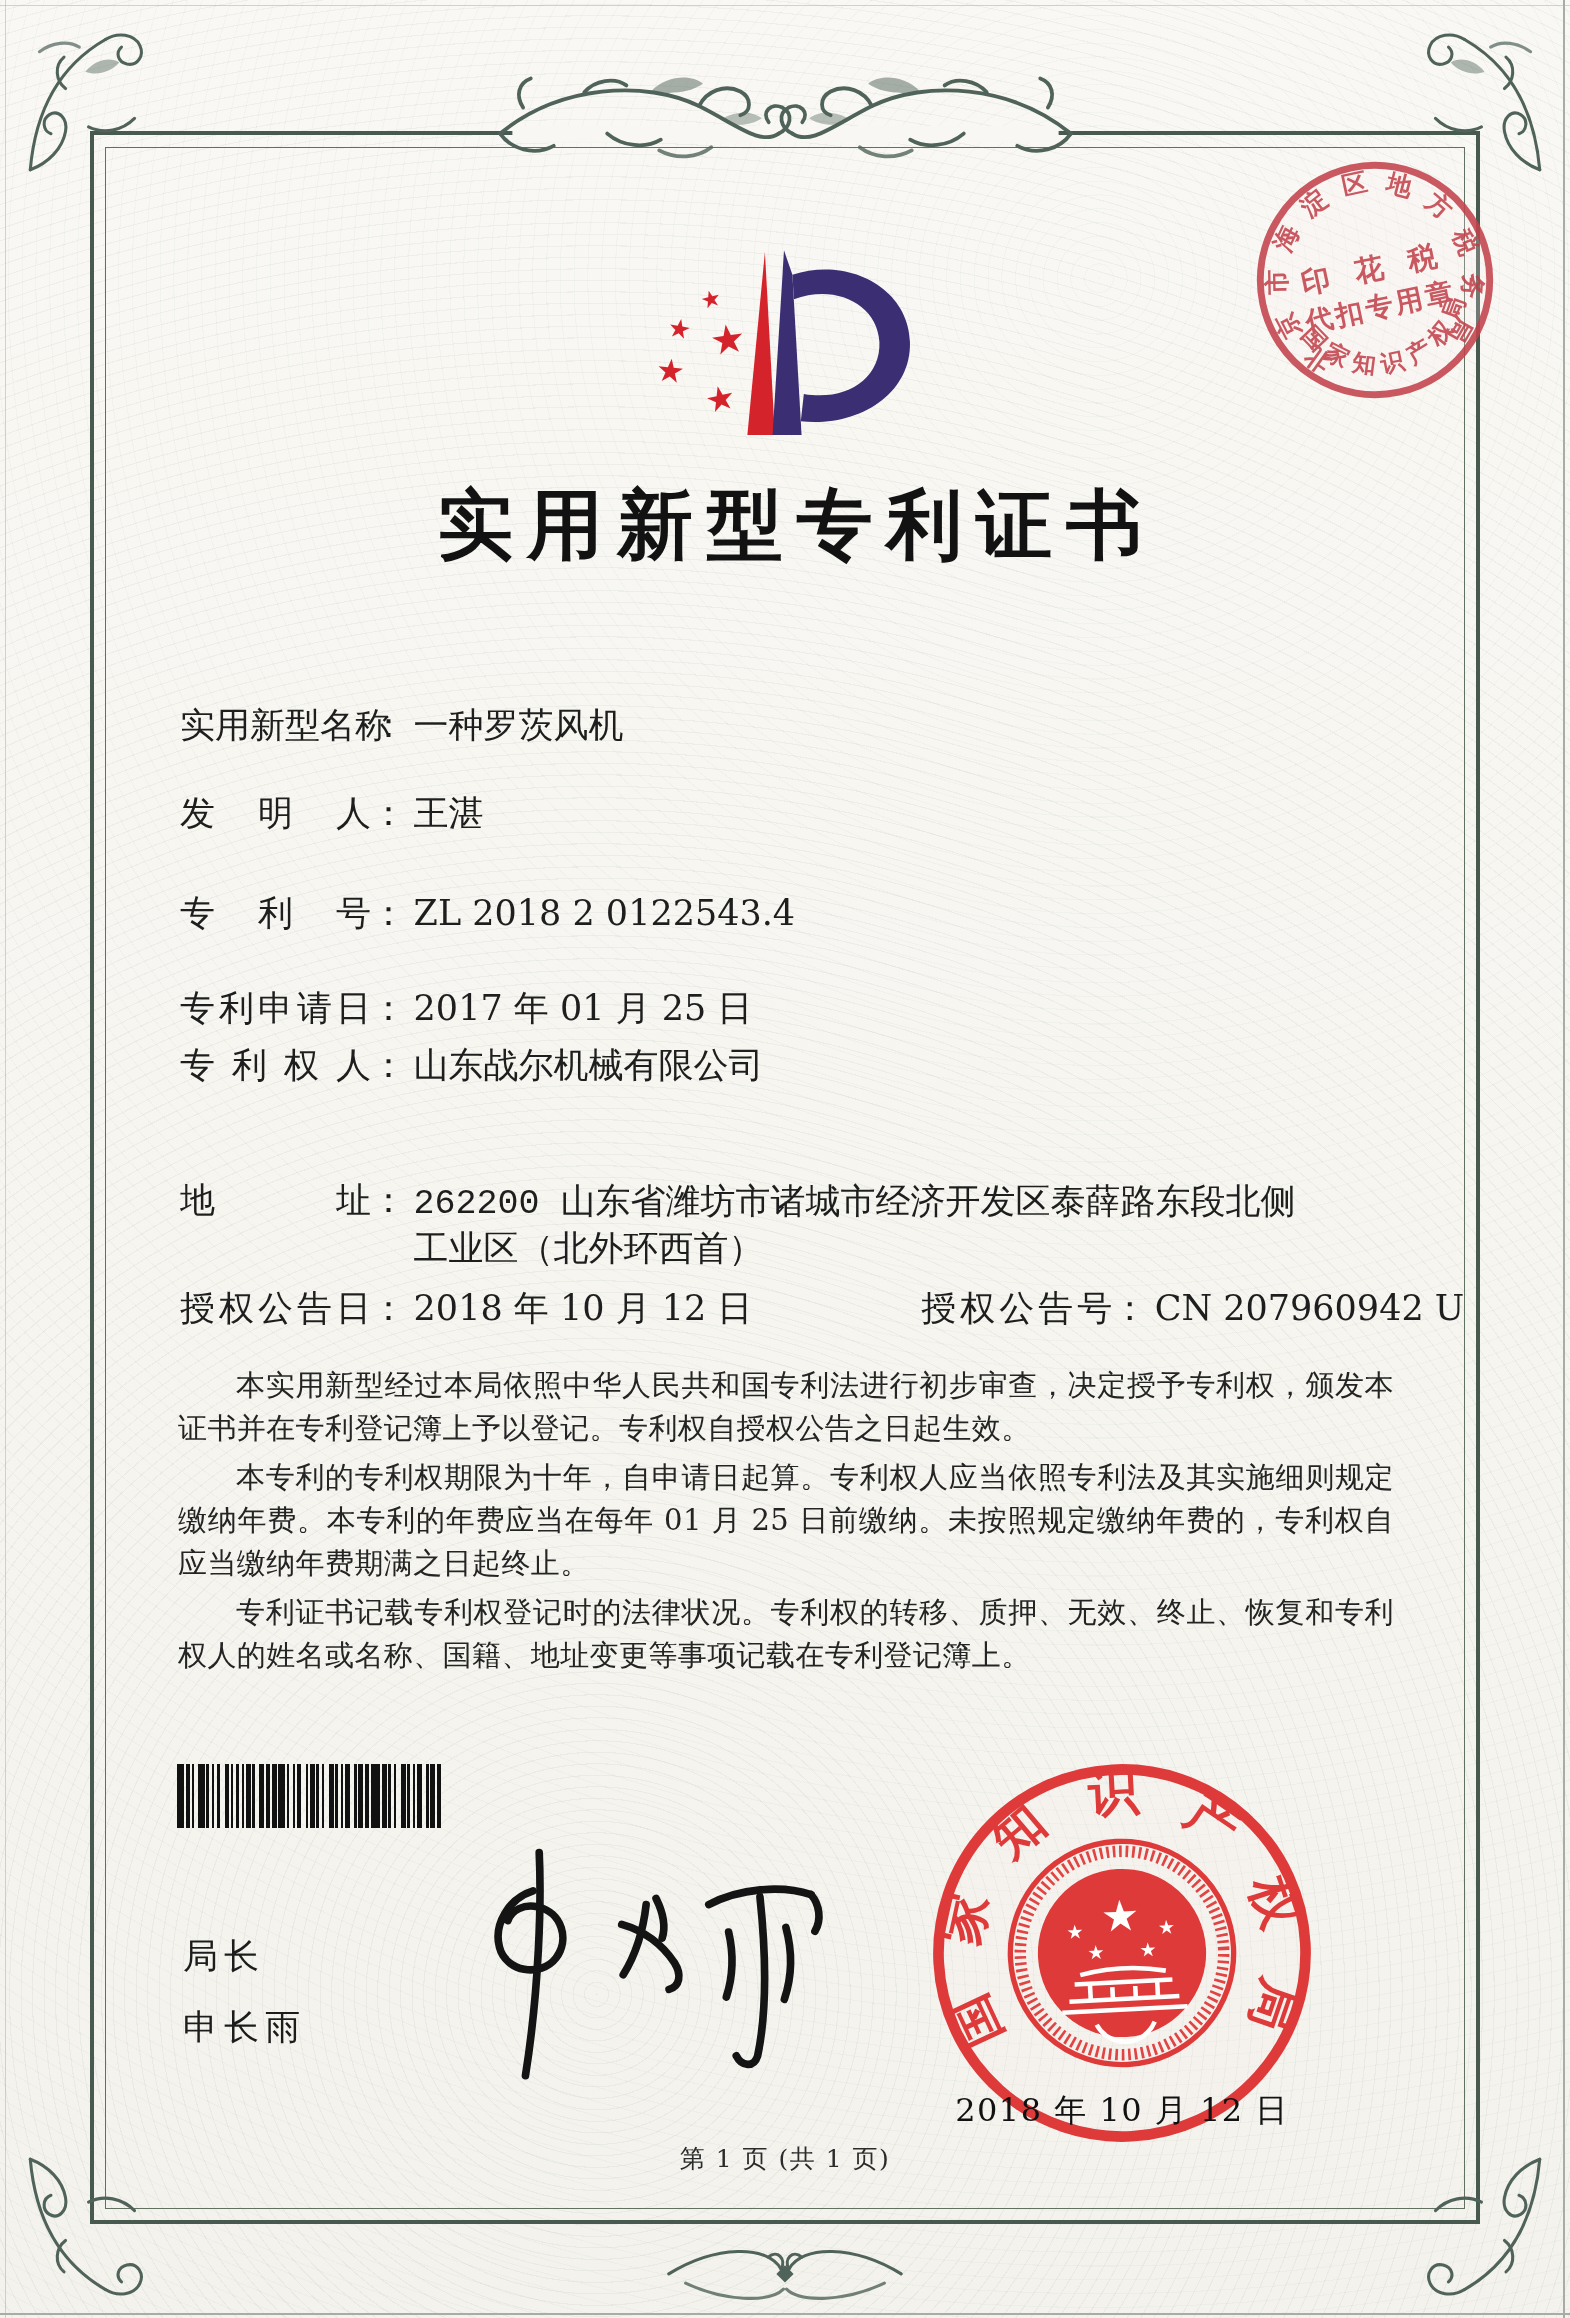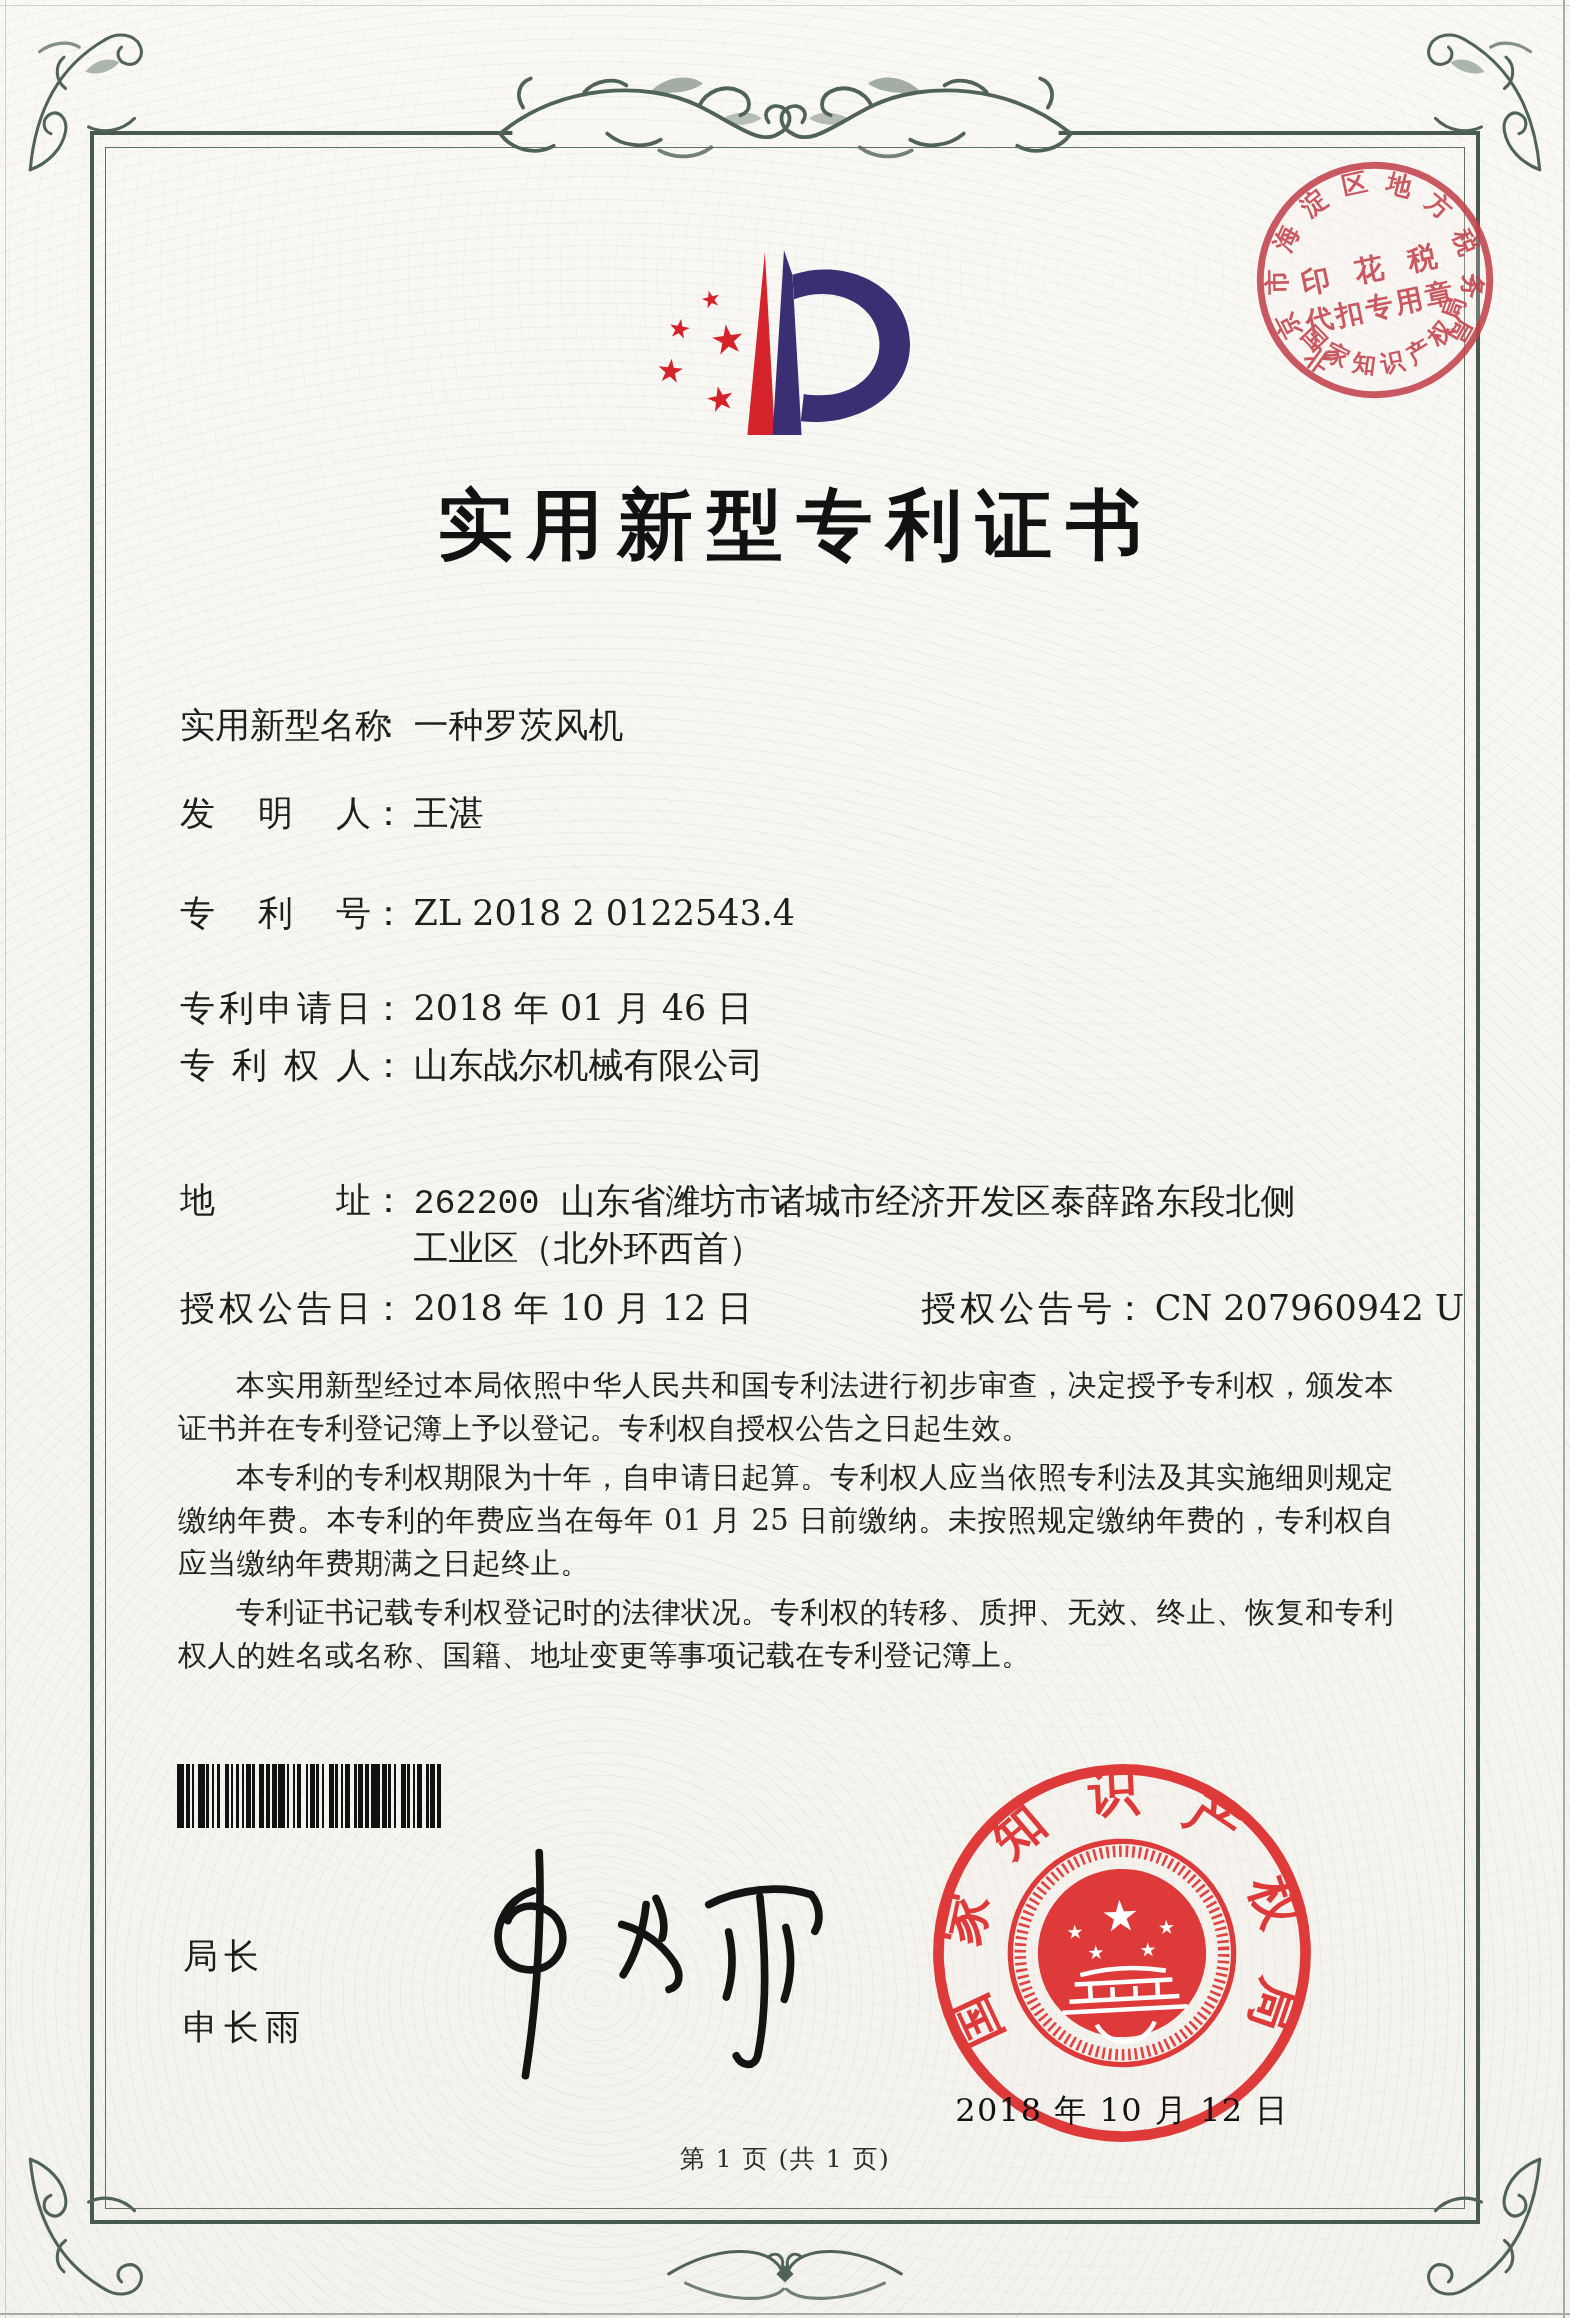--- a/index.html
+++ b/index.html
@@ -181,21 +181,21 @@
   <div class="frow" style="top:703px;">
     <span class="flabel">实用新型名称</span><span class="fcolon">：</span><span class="fvalue">一种罗茨风机</span>
   </div>
   <div class="frow" style="top:791px;">
     <span class="flabel">发明人</span><span class="fcolon">：</span><span class="fvalue">王湛</span>
   </div>
   <div class="frow" style="top:891px;">
     <span class="flabel">专利号</span><span class="fcolon">：</span><span class="fvalue">ZL 2018 2 0122543.4</span>
   </div>
   <div class="frow" style="top:986px;">
-    <span class="flabel">专利申请日</span><span class="fcolon">：</span><span class="fvalue">2018 年 01 月 46 日</span>
+    <span class="flabel">专利申请日</span><span class="fcolon">：</span><span class="fvalue">2017 年 01 月 25 日</span>
   </div>
   <div class="frow" style="top:1043px;">
     <span class="flabel">专利权人</span><span class="fcolon">：</span><span class="fvalue">山东战尔机械有限公司</span>
   </div>
   <div class="frow" style="top:1181px;font-family:Liberation Mono, monospace;">
     <span class="flabel">地址</span><span class="fcolon">：</span><span class="addr-lines"><span>262200 山东省潍坊市诸城市经济开发区泰薛路东段北侧</span><br><span>工业区（北外环西首）</span></span>
   </div>
   <div class="frow" style="top:1286px;">
     <span class="grant-left">
       <span class="flabel">授权公告日</span><span class="fcolon">：</span><span class="fvalue">2018 年 10 月 12 日</span>

